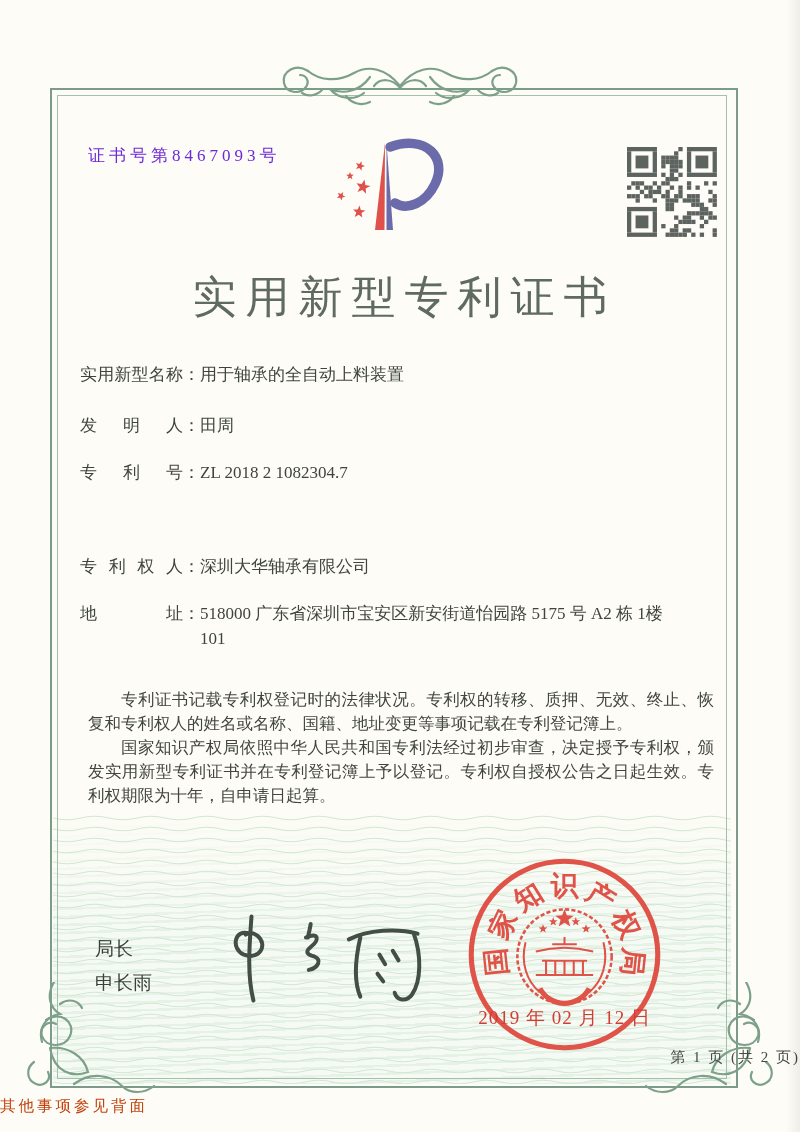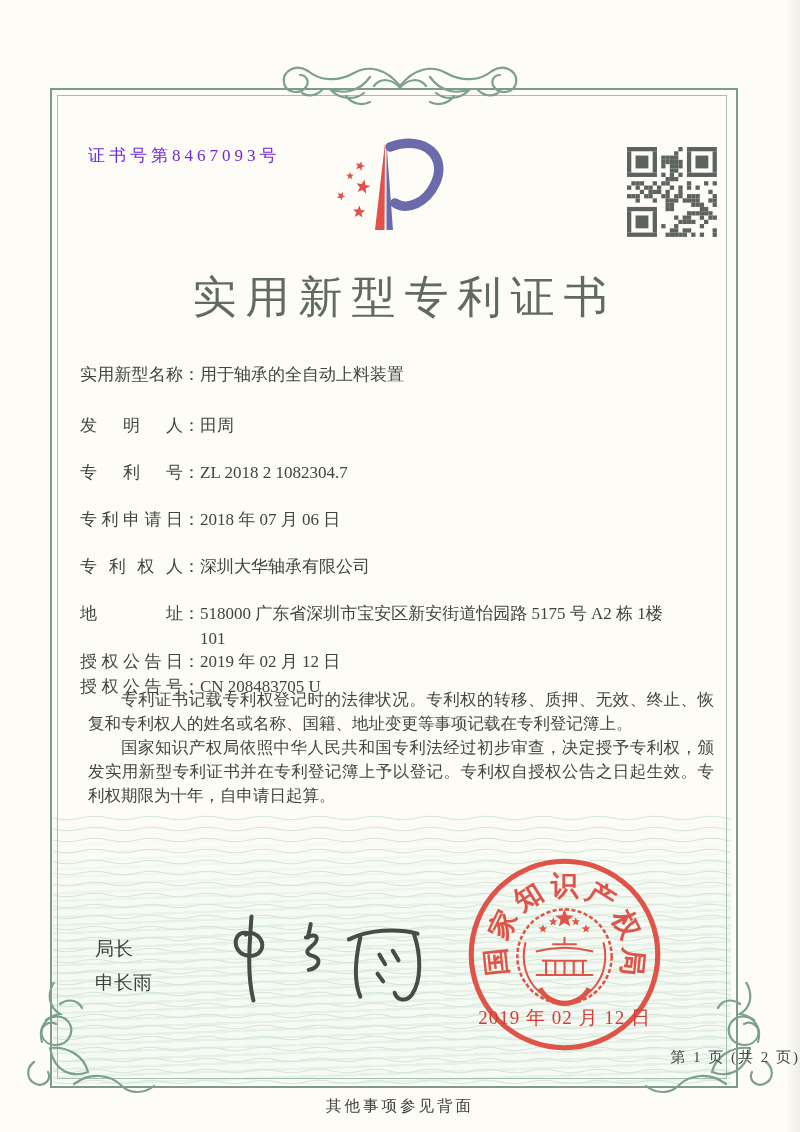--- a/index.html
+++ b/index.html
@@ -38,21 +38,21 @@
         font-size:19px;color:#3a403a;line-height:34px;}
   .signature{position:absolute;left:215px;top:905px;}
   .signature path{stroke:#434e46;stroke-width:4.2;fill:none;stroke-linecap:round;stroke-linejoin:round;}
   
   .seal{position:absolute;left:462px;top:852px;opacity:.93;}
   .seal text{fill:#df473d;font-weight:bold;font-size:27px;font-family:"Liberation Serif",serif;}
   .seal-date{position:absolute;left:462px;top:1005px;width:205px;text-align:center;
         color:#d23c35;font-size:19px;letter-spacing:1px;}
   
   .page-num{position:absolute;left:0;top:1048px;width:100%;text-align:right;font-size:15px;color:#454a44;letter-spacing:2px;}
-  .back-note{position:absolute;left:0;top:1096px;width:100%;text-align:center;font-size:15.5px;color:#404040;letter-spacing:3px;}
+  .back-note{position:absolute;left:0;top:1096px;width:100%;text-align:left;font-size:15.5px;color:#c2410c;letter-spacing:3px;}
 </style>
 </head>
 <body>
 
 <div class="page">
 
   <div class="tint">
       <svg width="678" height="272" style="position: absolute; inset: 0px;">
         <path d="M0,6 q 14,3.5 28,0 q 14,-3.5 28,0 q 14,3.5 28,0 q 14,-3.5 28,0 q 14,3.5 28,0 q 14,-3.5 28,0 q 14,3.5 28,0 q 14,-3.5 28,0 q 14,3.5 28,0 q 14,-3.5 28,0 q 14,3.5 28,0 q 14,-3.5 28,0 q 14,3.5 28,0 q 14,-3.5 28,0 q 14,3.5 28,0 q 14,-3.5 28,0 q 14,3.5 28,0 q 14,-3.5 28,0 q 14,3.5 28,0 q 14,-3.5 28,0 q 14,3.5 28,0 q 14,-3.5 28,0 q 14,3.5 28,0 q 14,-3.5 28,0 q 14,3.5 28,0 q 14,-3.5 28,0" fill="none" stroke="#d4e7d4" stroke-width="1"></path>
         <path d="M0,17 q 14,3.5 28,0 q 14,-3.5 28,0 q 14,3.5 28,0 q 14,-3.5 28,0 q 14,3.5 28,0 q 14,-3.5 28,0 q 14,3.5 28,0 q 14,-3.5 28,0 q 14,3.5 28,0 q 14,-3.5 28,0 q 14,3.5 28,0 q 14,-3.5 28,0 q 14,3.5 28,0 q 14,-3.5 28,0 q 14,3.5 28,0 q 14,-3.5 28,0 q 14,3.5 28,0 q 14,-3.5 28,0 q 14,3.5 28,0 q 14,-3.5 28,0 q 14,3.5 28,0 q 14,-3.5 28,0 q 14,3.5 28,0 q 14,-3.5 28,0 q 14,3.5 28,0 q 14,-3.5 28,0" fill="none" stroke="#d4e7d4" stroke-width="1"></path>
@@ -276,36 +276,25 @@
 
   <div class="row" style="top:362px;">
     <span class="lab">实用新型名称</span><span>：</span><span class="val">用于轴承的全自动上料装置</span>
   </div>
   <div class="row" style="top:413px;">
     <span class="lab">发明人</span><span>：</span><span class="val">田周</span>
   </div>
   <div class="row" style="top:460px;">
     <span class="lab">专利号</span><span>：</span><span class="val">ZL 2018 2 1082304.7</span>
   </div>
-  <div class="row" style="top:507px;">
-    <span class="lab">专利申请日</span><span>：</span><span class="val">2018 年 07 月 06 日</span>
-  </div>
   <div class="row" style="top:554px;">
     <span class="lab">专利权人</span><span>：</span><span class="val">深圳大华轴承有限公司</span>
   </div>
   <div class="row" style="top:601px;">
     <span class="lab">地址</span><span>：</span><span class="val">518000 广东省深圳市宝安区新安街道怡园路 5175 号 A2 栋 1楼 101</span>
-  </div>
-  <div class="row pair" style="top:649px;">
-    <span class="half" style="width:403px;">
-      <span class="lab">授权公告日</span><span>：</span><span>2019 年 02 月 12 日</span>
-    </span>
-    <span class="half">
-      <span class="lab">授权公告号</span><span>：</span><span>CN 208483705 U</span>
-    </span>
   </div>
 
   <div class="paras">
     <p>专利证书记载专利权登记时的法律状况。专利权的转移、质押、无效、终止、恢复和专利权人的姓名或名称、国籍、地址变更等事项记载在专利登记簿上。</p>
     <p>国家知识产权局依照中华人民共和国专利法经过初步审查，决定授予专利权，颁发实用新型专利证书并在专利登记簿上予以登记。专利权自授权公告之日起生效。专利权期限为十年，自申请日起算。</p>
   </div>
 
   <div class="signer">
     <div>局长</div>
     <div>申长雨</div>

